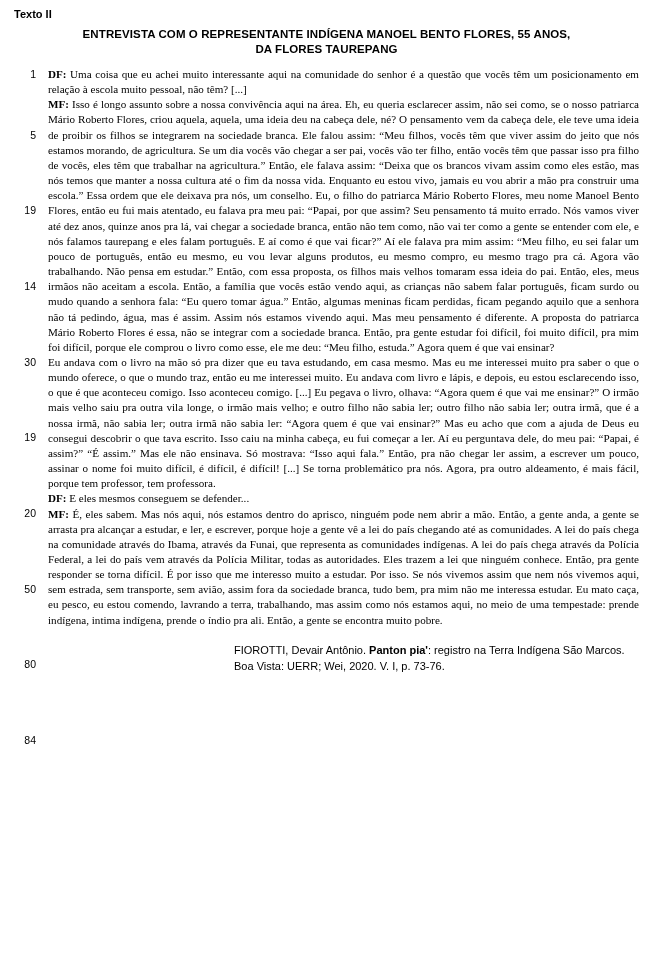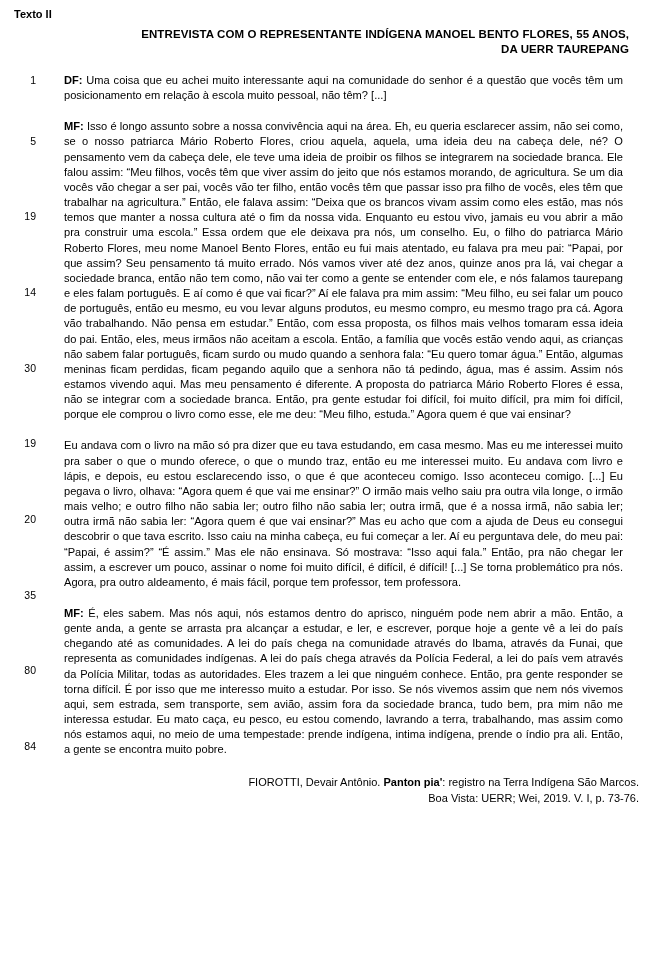--- a/index.html
+++ b/index.html
@@ -23,21 +23,21 @@
   }
   .texto-label {
     font-size: 11px;
     font-weight: bold;
     margin: 0 0 6px 0;
     line-height: 13px;
   }
   .title {
     font-size: 11.5px;
     font-weight: bold;
-    text-align: right;
+    text-align: center;
     line-height: 15px;
     margin: 0 0 10px 0;
     padding: 0 10px;
     letter-spacing: 0.1px;
   }
   .spk {
     font-weight: bold;
   }
   
   .lines {
@@ -52,47 +52,48 @@
     font-size: 10.5px;
     line-height: 15.15px;
   }
   .textcol {
     margin-left: 34px;
     font-size: 11.1px;
     line-height: 15.15px;
     text-align: justify;
   }
   .textcol p {
-    margin: 16px;
+    margin: 0;
+    font-family: Liberation Serif, serif;
   }
   .credit {
     margin-top: 14px;
     margin-left: 34px;
     font-size: 11px;
     line-height: 16px;
   }
   .credit .right {
-    text-align: right;
+    text-align: left;
     padding-left: 186px;
   }
   .bold { font-weight: bold; }
   .numline {
     height: 15.15px;
   }
 </style>
 </head>
 <body>
 
 <div class="page">
 
   <div class="texto-label">Texto II</div>
 
   <div class="title">
     <span>ENTREVISTA COM O REPRESENTANTE INDÍGENA MANOEL BENTO FLORES, 55 ANOS,</span><br>
-    <span>DA UERR TAUREPANG</span>
+    <span>DA FLORES TAUREPANG</span>
   </div>
 
   <div class="lines">
 
     <div class="linecol">
       <div class="numline">1</div>
       <div class="numline"></div>
       <div class="numline"></div>
       <div class="numline"></div>
       <div class="numline">5</div>
@@ -118,40 +119,41 @@
       <div class="numline">19</div>
       <div class="numline"></div>
       <div class="numline"></div>
       <div class="numline"></div>
       <div class="numline"></div>
       <div class="numline">20</div>
       <div class="numline"></div>
       <div class="numline"></div>
       <div class="numline"></div>
       <div class="numline"></div>
-      <div class="numline">35</div>
+      <div class="numline">50</div>
       <div class="numline"></div>
       <div class="numline"></div>
       <div class="numline"></div>
       <div class="numline"></div>
       <div class="numline">80</div>
       <div class="numline"></div>
       <div class="numline"></div>
       <div class="numline"></div>
       <div class="numline"></div>
       <div class="numline">84</div>
     </div>
 
     <div class="textcol">
       <p><span class="spk">DF:</span><span> Uma coisa que eu achei muito interessante aqui na comunidade do senhor é a questão que vocês têm um posicionamento em relação à escola muito pessoal, não têm? [...]</span></p>
       <p><span class="spk">MF:</span><span> Isso é longo assunto sobre a nossa convivência aqui na área. Eh, eu queria esclarecer assim, não sei como, se o nosso patriarca Mário Roberto Flores, criou aquela, aquela, uma ideia deu na cabeça dele, né? O pensamento vem da cabeça dele, ele teve uma ideia de proibir os filhos se integrarem na sociedade branca. Ele falou assim: “Meu filhos, vocês têm que viver assim do jeito que nós estamos morando, de agricultura. Se um dia vocês vão chegar a ser pai, vocês vão ter filho, então vocês têm que passar isso pra filho de vocês, eles têm que trabalhar na agricultura.” Então, ele falava assim: “Deixa que os brancos vivam assim como eles estão, mas nós temos que manter a nossa cultura até o fim da nossa vida. Enquanto eu estou vivo, jamais eu vou abrir a mão pra construir uma escola.” Essa ordem que ele deixava pra nós, um conselho. Eu, o filho do patriarca Mário Roberto Flores, meu nome Manoel Bento Flores, então eu fui mais atentado, eu falava pra meu pai: “Papai, por que assim? Seu pensamento tá muito errado. Nós vamos viver até dez anos, quinze anos pra lá, vai chegar a sociedade branca, então não tem como, não vai ter como a gente se entender com ele, e nós falamos taurepang e eles falam português. E aí como é que vai ficar?” Aí ele falava pra mim assim: “Meu filho, eu sei falar um pouco de português, então eu mesmo, eu vou levar alguns produtos, eu mesmo compro, eu mesmo trago pra cá. Agora vão trabalhando. Não pensa em estudar.” Então, com essa proposta, os filhos mais velhos tomaram essa ideia do pai. Então, eles, meus irmãos não aceitam a escola. Então, a família que vocês estão vendo aqui, as crianças não sabem falar português, ficam surdo ou mudo quando a senhora fala: “Eu quero tomar água.” Então, algumas meninas ficam perdidas, ficam pegando aquilo que a senhora não tá pedindo, água, mas é assim. Assim nós estamos vivendo aqui. Mas meu pensamento é diferente. A proposta do patriarca Mário Roberto Flores é essa, não se integrar com a sociedade branca. Então, pra gente estudar foi difícil, foi muito difícil, pra mim foi difícil, porque ele comprou o livro como esse, ele me deu: “Meu filho, estuda.” Agora quem é que vai ensinar?</span></p>
       <p><span>Eu andava com o livro na mão só pra dizer que eu tava estudando, em casa mesmo. Mas eu me interessei muito pra saber o que o mundo oferece, o que o mundo traz, então eu me interessei muito. Eu andava com livro e lápis, e depois, eu estou esclarecendo isso, o que é que aconteceu comigo. Isso aconteceu comigo. [...] Eu pegava o livro, olhava: “Agora quem é que vai me ensinar?” O irmão mais velho saiu pra outra vila longe, o irmão mais velho; e outro filho não sabia ler; outro filho não sabia ler; outra irmã, que é a nossa irmã, não sabia ler; outra irmã não sabia ler: “Agora quem é que vai ensinar?” Mas eu acho que com a ajuda de Deus eu consegui descobrir o que tava escrito. Isso caiu na minha cabeça, eu fui começar a ler. Aí eu perguntava dele, do meu pai: “Papai, é assim?” “É assim.” Mas ele não ensinava. Só mostrava: “Isso aqui fala.” Então, pra não chegar ler assim, a escrever um pouco, assinar o nome foi muito difícil, é difícil, é difícil! [...] Se torna problemático pra nós. Agora, pra outro aldeamento, é mais fácil, porque tem professor, tem professora.</span></p>
+      <p><span class="spk">DF:</span><span> E eles mesmos conseguem se defender...</span></p>
       <p><span class="spk">MF:</span><span> É, eles sabem. Mas nós aqui, nós estamos dentro do aprisco, ninguém pode nem abrir a mão. Então, a gente anda, a gente se arrasta pra alcançar a estudar, e ler, e escrever, porque hoje a gente vê a lei do país chegando até as comunidades. A lei do país chega na comunidade através do Ibama, através da Funai, que representa as comunidades indígenas. A lei do país chega através da Polícia Federal, a lei do país vem através da Polícia Militar, todas as autoridades. Eles trazem a lei que ninguém conhece. Então, pra gente responder se torna difícil. É por isso que me interesso muito a estudar. Por isso. Se nós vivemos assim que nem nós vivemos aqui, sem estrada, sem transporte, sem avião, assim fora da sociedade branca, tudo bem, pra mim não me interessa estudar. Eu mato caça, eu pesco, eu estou comendo, lavrando a terra, trabalhando, mas assim como nós estamos aqui, no meio de uma tempestade: prende indígena, intima indígena, prende o índio pra ali. Então, a gente se encontra muito pobre.</span></p>
     </div>
 
   </div>
 
   <div class="credit">
     <div class="right"><span>FIOROTTI, Devair Antônio. </span><span class="bold">Panton pia'</span><span>: registro na Terra Indígena São Marcos.</span></div>
-    <div class="right">Boa Vista: UERR; Wei, 2019. V. I, p. 73-76.</div>
+    <div class="right">Boa Vista: UERR; Wei, 2020. V. I, p. 73-76.</div>
   </div>
 
 </div>
 
 </body></html>

